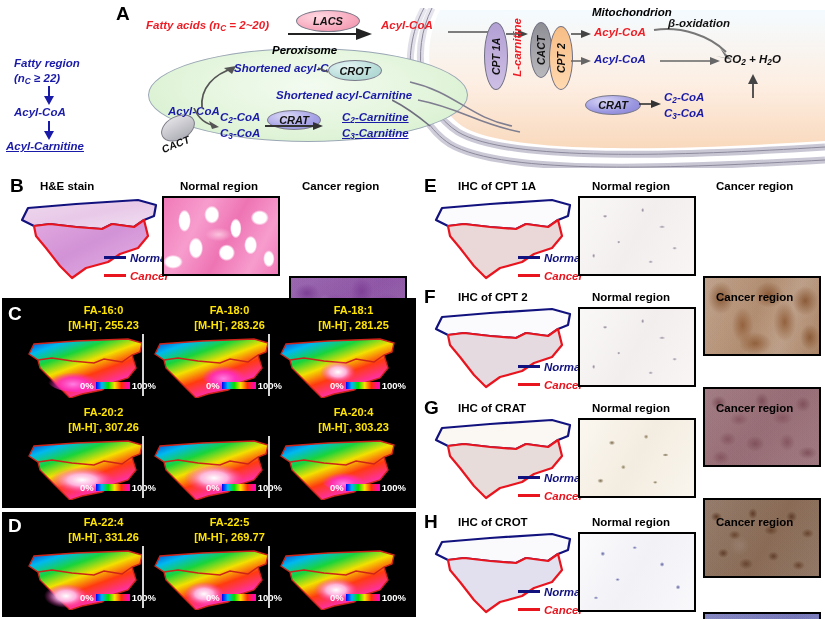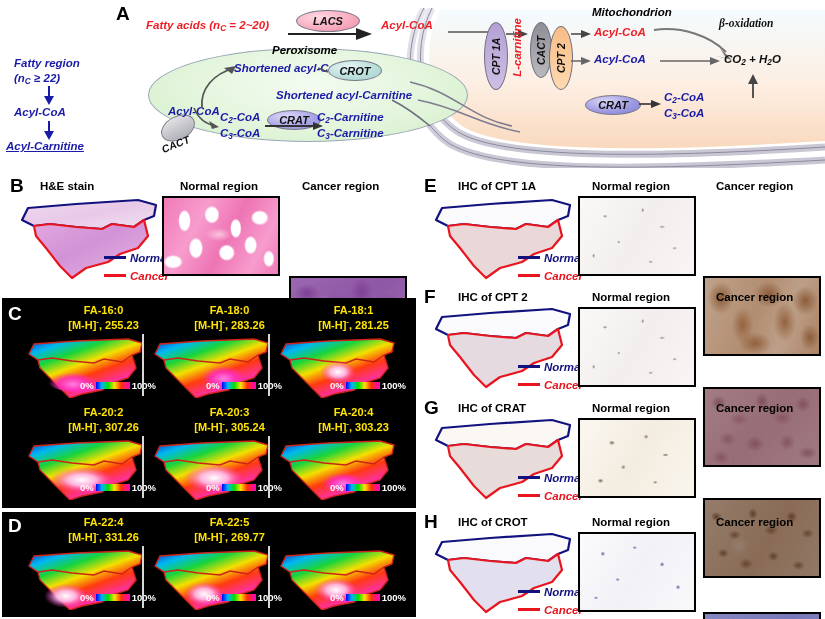--- a/index.html
+++ b/index.html
@@ -262,21 +262,21 @@
       <polygon points="20,6 10,2 10,10" fill="#666"></polygon>
   </svg>
 
   <div class="abs aText red" style="left:594px;top:26px;">Acyl-CoA</div>
   <div class="abs aText blue" style="left:594px;top:53px;">Acyl-CoA</div>
 
   <svg class="abs" style="left:652px;top:24px;" width="88" height="40">
     <path d="M2 6 C30 2 58 12 74 28" fill="none" stroke="#777" stroke-width="2"></path>
     <polygon points="80,36 68,24 74,34 64,32" fill="#777"></polygon>
   </svg>
-  <div class="abs aText blk" style="left:719px;top:17px;font-family:Liberation Serif, serif;">β-oxidation</div>
+  <div class="abs aText blk" style="left:668px;top:17px;">β-oxidation</div>
 
   <svg class="abs" style="left:660px;top:55px;" width="62" height="12">
     <line x1="0" y1="6" x2="52" y2="6" stroke="#666" stroke-width="1.6"></line>
       <polygon points="60,6 50,2 50,10" fill="#666"></polygon>
   </svg>
   <div class="abs aText blk" style="left:724px;top:53px;">CO<sub>2</sub> + H<sub>2</sub>O</div>
 
   <svg class="abs" style="left:746px;top:72px;" width="14" height="26">
     <line x1="7" y1="26" x2="7" y2="10" stroke="#444" stroke-width="1.8"></line>
       <polygon points="7,2 2,12 12,12" fill="#444"></polygon>
@@ -343,21 +343,21 @@
   </div>
 
   <div class="abs enzPill" style="left:267px;top:110px;width:52px;height:18px;background:radial-gradient(ellipse at 35% 30%,#dcd9f7 0%,#a6a2e6 60%,#948fdd 100%);">
     <span>CRAT</span>
   </div>
   <svg class="abs" style="left:265px;top:120px;" width="60" height="12">
     <line x1="0" y1="6" x2="50" y2="6" stroke="#333" stroke-width="1.8"></line>
       <polygon points="58,6 48,2 48,10" fill="#333"></polygon>
   </svg>
 
-  <div class="abs aText blue" style="left:317px;top:110px;line-height:1.25;">
+  <div class="abs aText blue" style="left:342px;top:110px;line-height:1.25;text-decoration:underline;">
     <span>C<sub>2</sub>-Carnitine</span><br><span>C<sub>3</sub>-Carnitine</span>
   </div>
 </div>
 
 <div class="abs" style="left:0;top:172px;width:418px;height:118px;">
   <div class="abs plabel" style="left:10px;top:4px;">B</div>
   <div class="abs ttl" style="left:40px;top:8px;">H&amp;E stain</div>
 
   <svg class="abs" style="left:16px;top:24px;" width="152" height="86">
     <defs>
@@ -469,26 +469,20 @@
 
   <div class="abs divider" style="left:140px;top:36px;height:62px;"></div>
   <div class="abs divider" style="left:266px;top:36px;height:62px;"></div>
 
   <div class="abs" style="left:44px;top:108px;width:115px;">
     <div class="msiTitle">
       <div>FA-20:2</div>
       <div><span>[M-H]</span><sup style="font-size:8px;">-</sup><span>, 307.26</span></div>
     </div>
   </div>
-  <div class="abs" style="left:170px;top:108px;width:115px;">
-    <div class="msiTitle">
-      <div>FA-20:3</div>
-      <div><span>[M-H]</span><sup style="font-size:8px;">-</sup><span>, 305.24</span></div>
-    </div>
-  </div>
   <div class="abs" style="left:294px;top:108px;width:115px;">
     <div class="msiTitle">
       <div>FA-20:4</div>
       <div><span>[M-H]</span><sup style="font-size:8px;">-</sup><span>, 303.23</span></div>
     </div>
   </div>
 
   <svg class="abs" style="left:22px;top:140px;" width="125" height="62">
     <path d="M5 18 L10 8 L52 5 L104 3 L118 7 L116 16 L108 19 L98 26 L80 23 L70 27 L48 25 L28 22 L14 24 Z
              M14 24 L28 22 L48 25 L70 27 L80 23 L98 26 L108 19 L112 32 L104 42 L88 47 L78 54 L58 58 L46 62 L36 52 L24 40 L16 32 Z" fill="url(#msiA)" stroke="#cc2418" stroke-width="1.4"></path>

